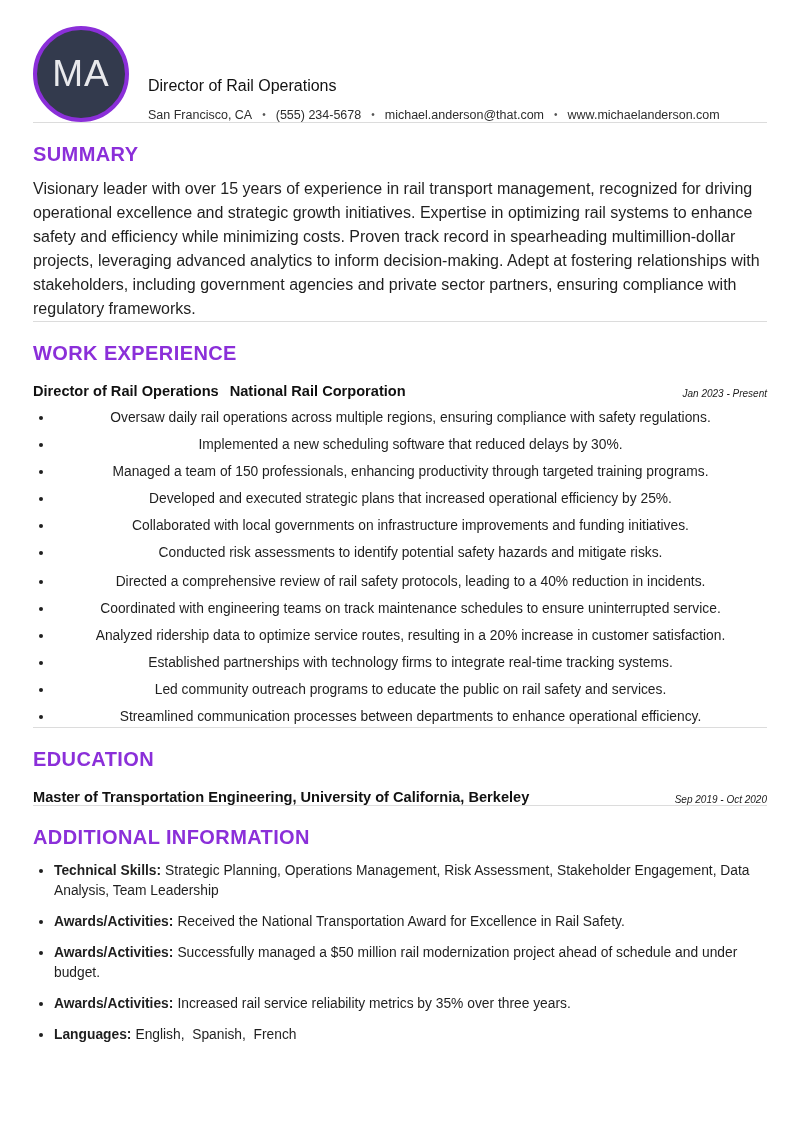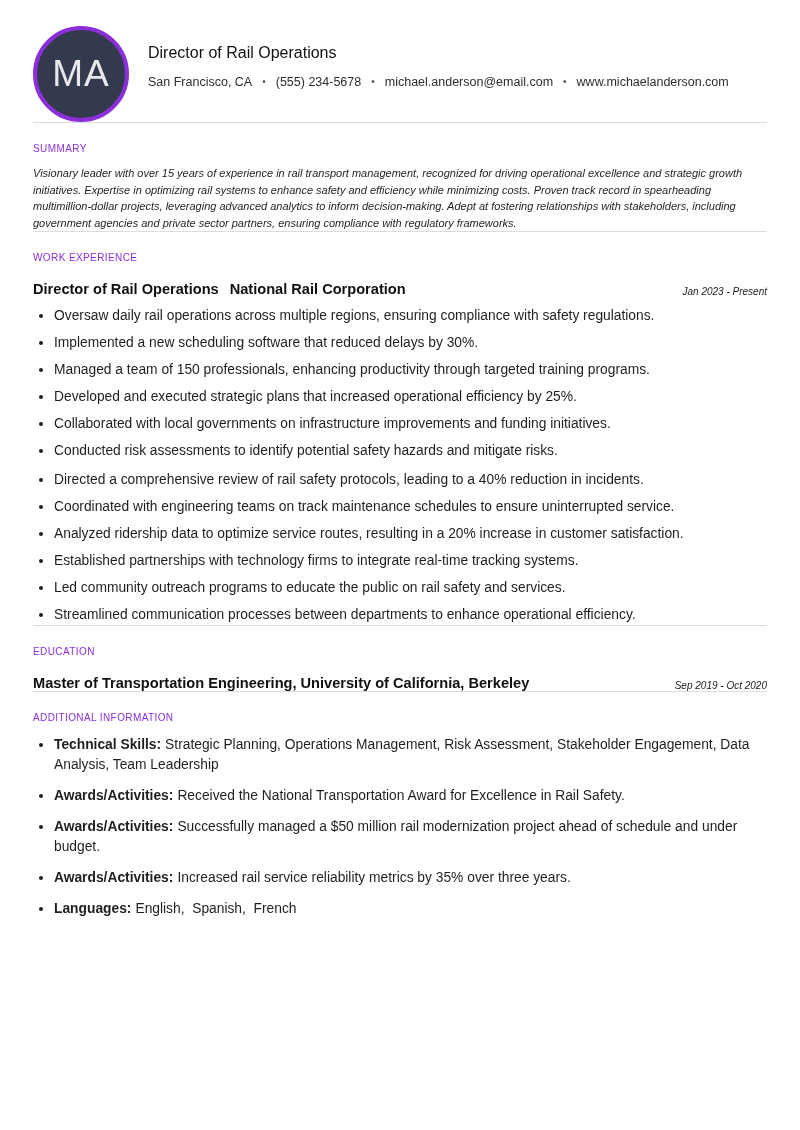--- a/index.html
+++ b/index.html
@@ -13,21 +13,21 @@
   html,body{margin:0;padding:0;background:#ffffff;}
   body{
     width:800px;
     min-height:1130px;
     font-family:"Liberation Sans","DejaVu Sans",sans-serif;
     color:var(--text);
   }
   .page{padding:26px 33px 40px;}
 
   
-  .header{display:flex;align-items:flex-start;gap:19px;}
+  .header{display:flex;align-items:flex-end;gap:19px;}
   .avatar{
     width:96px;height:96px;border-radius:50%;
     background:var(--avatar_bg);
     border:4px solid var(--accent);
     display:flex;align-items:center;justify-content:center;
     flex:0 0 auto;
   }
   .avatar span{
     color:#e9e9ec;font-size:37px;font-weight:500;letter-spacing:1px;
   }
@@ -39,64 +39,64 @@
   }
   .job-title{margin-top:9px;font-size:16px;color:#111;}
   .contact-line{margin-top:13px;font-size:12.5px;color:var(--muted);}
   .contact-line .sep{margin:0 10px;color:#555;font-size:10px;vertical-align:1px;}
 
   hr.divider{border:0;border-top:1px solid var(--divider);margin:0;}
   .hr-header{margin-top:22px;}
 
   
   .section-heading{
-    color:var(--accent);font-size:10px;font-weight:400;
+    color:var(--accent);font-size:20px;font-weight:700;
     letter-spacing:.4px;margin:20px 0 0;
   }
   .summary-text{
-    margin:11px 0 0;font-size:11px;line-height:1.5;color:var(--text);font-style:italic;
+    margin:11px 0 0;font-size:16px;line-height:1.5;color:var(--text);
   }
   .section{margin:0;}
   .section-gap{margin-top:22px;}
   .section-gap-lg{margin-top:40px;}
 
   
   .entry-row{
     display:flex;justify-content:space-between;align-items:flex-end;
     margin-top:18px;
   }
   .entry-titles{font-size:14.6px;font-weight:700;color:#111;}
   .entry-titles .company{margin-left:11px;}
   .entry-dates{
     font-size:10px;font-style:italic;color:#1c1c1c;white-space:nowrap;
     font-weight:400;flex:0 0 auto;margin-left:16px;
   }
   ul.bullets{margin:9px 0 0;padding-left:21px;}
-  ul.bullets li{font-size:13.8px;line-height:1.42;margin-bottom:7.5px;color:var(--text);}
+  ul.bullets li{font-size:13.8px;line-height:1.42;margin-bottom:7.5px;color:var(--text);text-align:center;}
   ul.bullets li:last-child{margin-bottom:0;}
 
   
   ul.addl{margin:12px 0 0;padding-left:21px;}
   ul.addl li{font-size:13.8px;line-height:1.45;margin-bottom:11px;color:var(--text);}
   ul.addl .lbl{font-weight:700;margin-right:4px;}
   .pre{white-space:pre-wrap;}
 </style>
 </head>
 <body>
 
 <div class="page">
 
   <header class="header">
     <div class="avatar">
       <span>MA</span>
     </div>
     <div class="header-text">
       <div class="job-title">Director of Rail Operations</div>
       <div class="contact-line">
-        <span>San Francisco, CA</span><span class="sep">•</span><span>(555) 234-5678</span><span class="sep">•</span><span>michael.anderson@email.com</span><span class="sep">•</span><span>www.michaelanderson.com</span>
+        <span>San Francisco, CA</span><span class="sep">•</span><span>(555) 234-5678</span><span class="sep">•</span><span>michael.anderson@that.com</span><span class="sep">•</span><span>www.michaelanderson.com</span>
       </div>
     </div>
   </header>
 
   <hr class="divider hr-header">
 
   <section class="section">
     <h2 class="section-heading">SUMMARY</h2>
     <p class="summary-text">Visionary leader with over 15 years of experience in rail transport management, recognized for driving operational excellence and strategic growth initiatives. Expertise in optimizing rail systems to enhance safety and efficiency while minimizing costs. Proven track record in spearheading multimillion-dollar projects, leveraging advanced analytics to inform decision-making. Adept at fostering relationships with stakeholders, including government agencies and private sector partners, ensuring compliance with regulatory frameworks.</p>
   </section>

